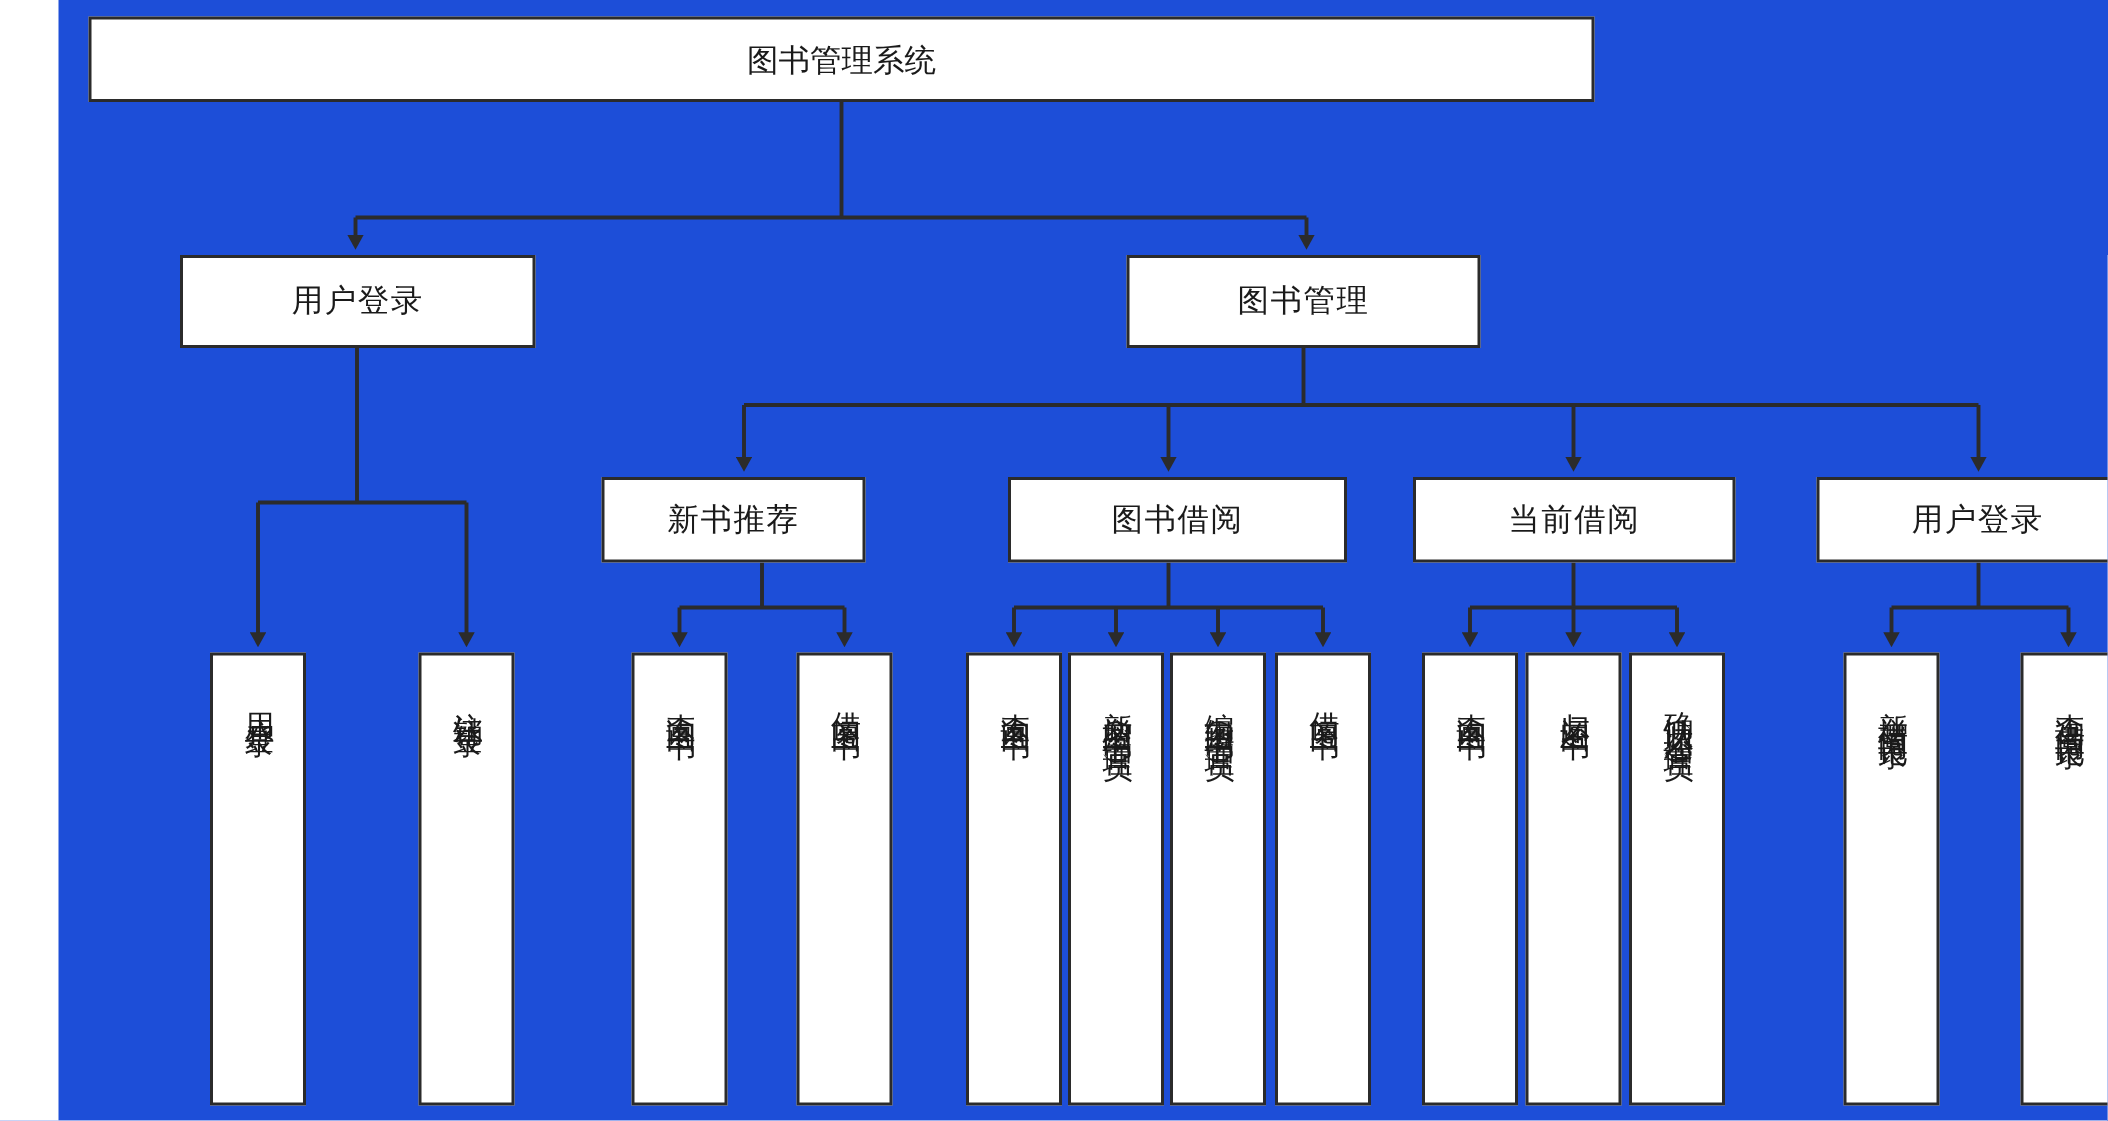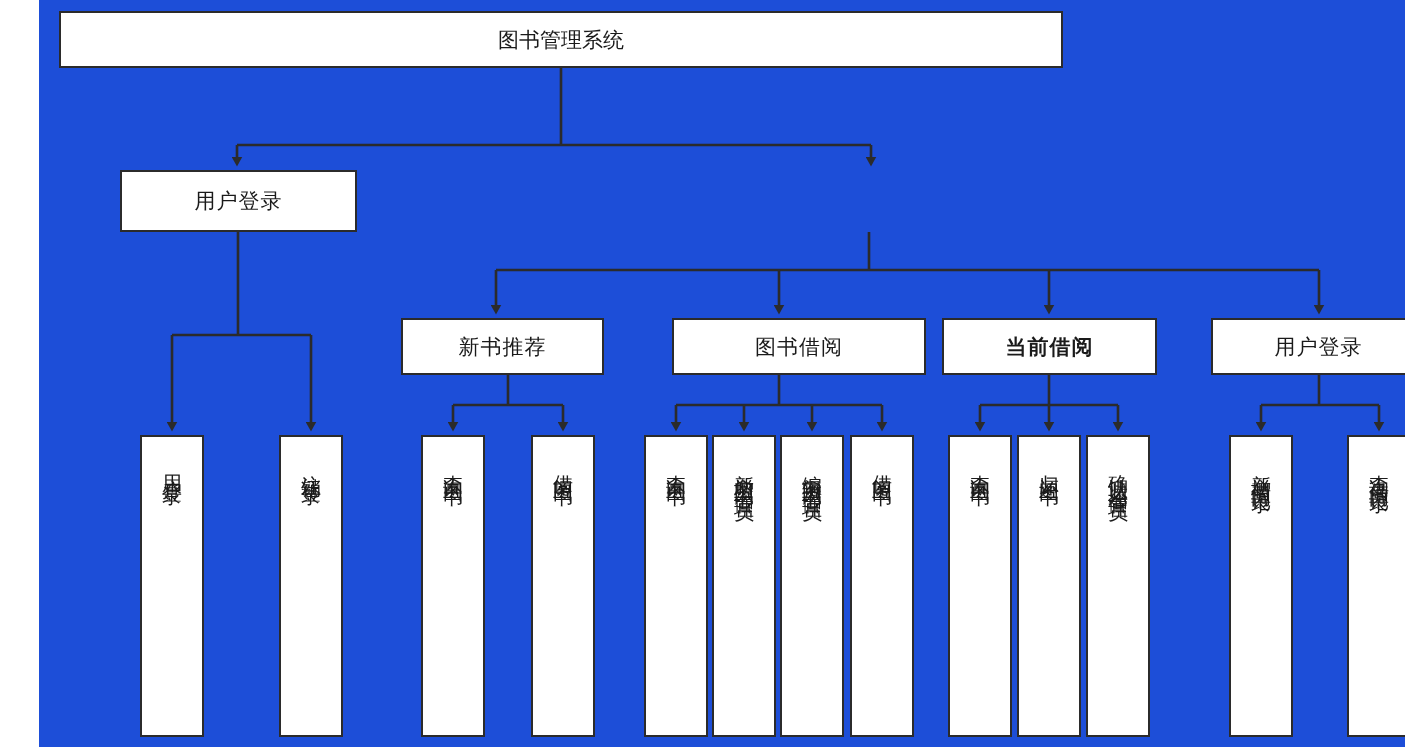--- a/index.html
+++ b/index.html
@@ -125,28 +125,31 @@
     </g>
   </svg>
 
   <div class="node root" style="left:20px; top:11px; width:1004px; height:57px;">
     <span>图书管理系统</span>
   </div>
 
   <div class="node horiz" style="left:81px; top:170px; width:237px; height:62px;">
     <span>用户登录</span>
   </div>
+  <div class="node horiz" style="left:712px; top:170px; width:236px; height:62px;">
+    <span>图书管理</span>
+  </div>
 
-  <div class="node horiz" style="left:362px; top:318px; width:203px; height:57px;">
+  <div class="node horiz" style="left:362px; top:318px; width:176px; height:57px;">
     <span>新书推荐</span>
   </div>
-  <div class="node horiz" style="left:633px; top:318px; width:254px; height:57px;">
+  <div class="node horiz" style="left:633px; top:318px; width:226px; height:57px;">
     <span>图书借阅</span>
   </div>
-  <div class="node horiz" style="left:903px; top:318px; width:215px; height:57px;font-weight:bold;">
+  <div class="node horiz" style="left:903px; top:318px; width:215px; height:57px;">
     <span>当前借阅</span>
   </div>
   <div class="node horiz" style="left:1172px; top:318px; width:215px; height:57px;">
     <span>用户登录</span>
   </div>
 
   <div class="node leaf" style="left:101px; top:435px; width:64px; height:302px;">
     <span class="vtext">用户登录</span>
   </div>
   <div class="node leaf" style="left:240px; top:435px; width:64px; height:302px;">

